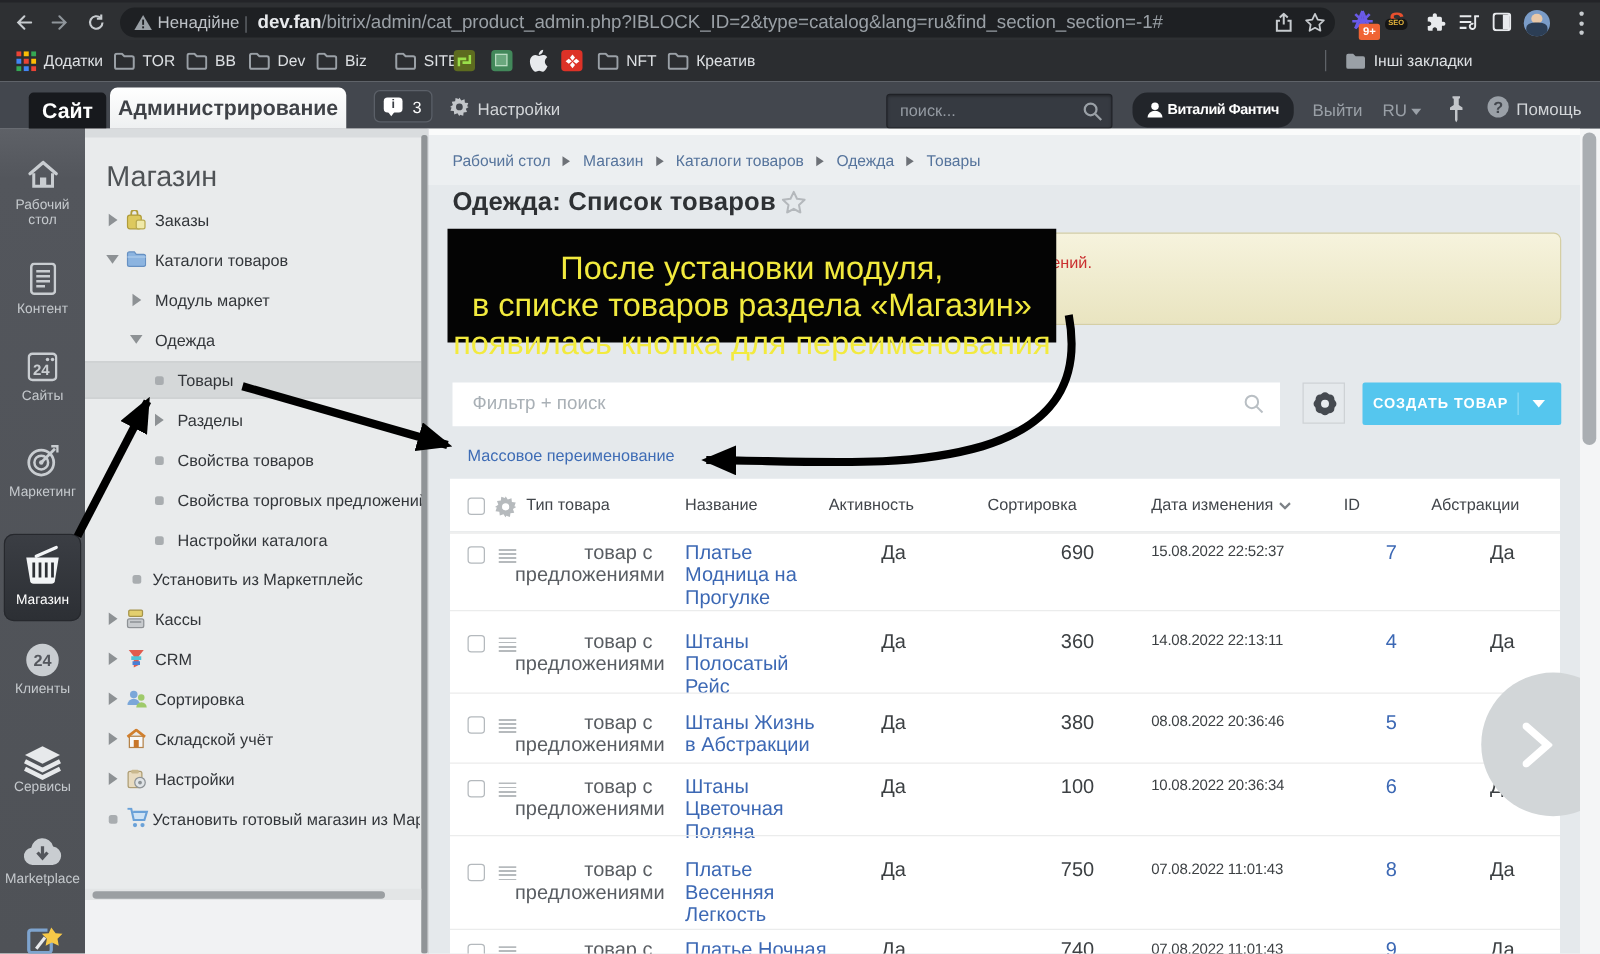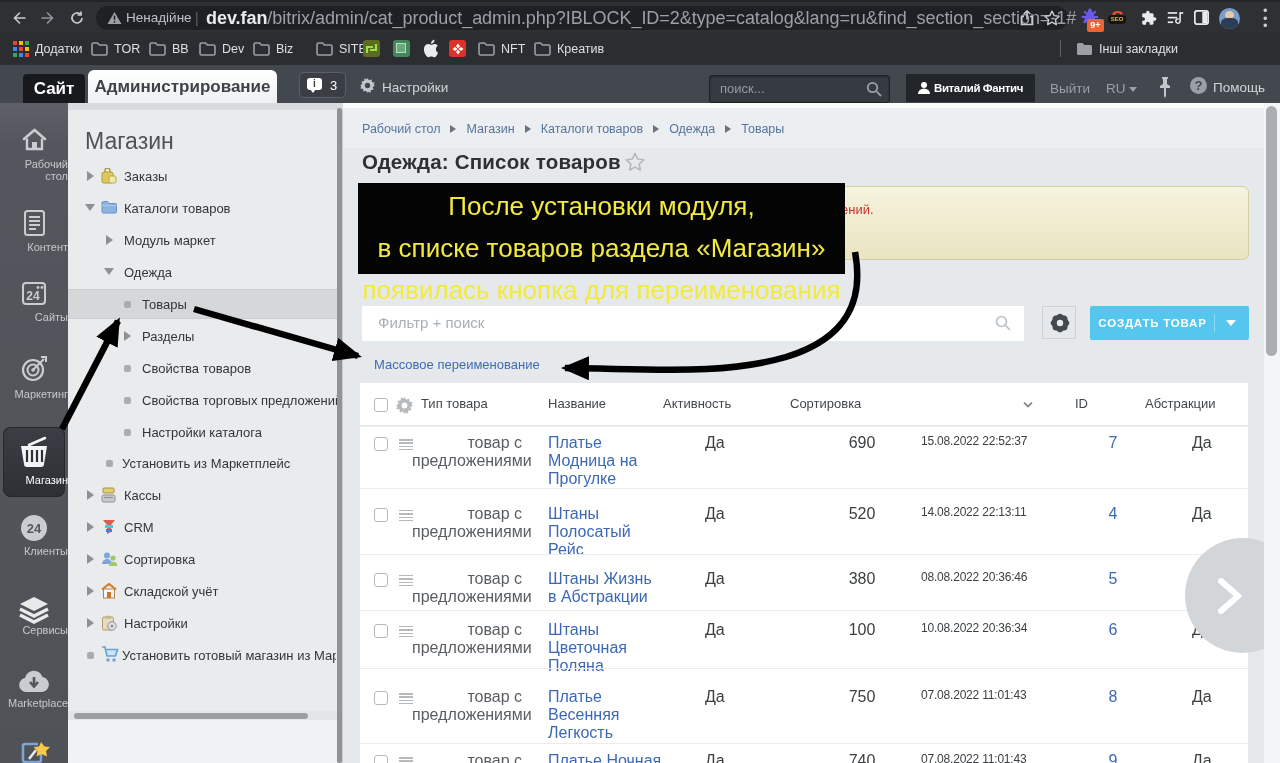--- a/index.html
+++ b/index.html
@@ -9,24 +9,24 @@
 #topbar{position:absolute;left:0;top:0;width:1280px;height:32px;background:#2e3033;border-top:2px solid #232428}
 #pill{position:absolute;left:96px;top:4px;width:972px;height:24px;border-radius:12px;background:#1e2023;color:#9aa0a6;font-size:14px;line-height:24px}
 #bookmarks{position:absolute;left:0;top:32px;width:1280px;height:33px;background:#2b2d30;color:#dde0e3;font-size:12.5px}
 .bmk{position:absolute;top:0;height:33px;display:flex;align-items:center;gap:6px;color:#dde0e3}
 
 #bxh{position:absolute;left:0;top:65px;width:1280px;height:38px;background:#43474e}
 #tabsite{position:absolute;left:23px;top:74px;width:62px;height:29px;background:#17191d;border-radius:4px 4px 0 0;color:#fff;font-weight:bold;font-size:17px;text-align:center;line-height:29px}
 #tabadm{position:absolute;left:88px;top:70px;width:189px;height:33px;background:linear-gradient(#ffffff,#eef0f1);border-radius:6px 6px 0 0;color:#3f4247;font-weight:bold;font-size:17px;text-align:center;line-height:34px}
 #msgbtn{position:absolute;left:299px;top:72px;width:47px;height:26px;background:#3a3e44;border:1px solid #5b6068;border-radius:5px;color:#fff;font-size:13px}
 #bxsearch{position:absolute;left:709px;top:75px;width:181px;height:28px;background:#363a41;border:1px solid #1f2126;border-radius:3px;color:#959ba3;font-size:13px;line-height:26px;padding-left:10px;box-shadow:inset 0 1px 2px rgba(0,0,0,.35)}
-#userbtn{position:absolute;left:906px;top:74px;width:129px;height:28px;background:#22252a;border-radius:0;color:#fff;font-weight:bold;font-size:11.5px;letter-spacing:-0.4px;line-height:28px}
+#userbtn{position:absolute;left:906px;top:74px;width:129px;height:28px;background:#22252a;border-radius:12px;color:#fff;font-weight:bold;font-size:11.5px;letter-spacing:-0.4px;line-height:28px}
 
 #rail{position:absolute;left:0;top:103px;width:68px;height:660px;background:linear-gradient(#5e6167 0,#53565c 40px,#4f5257 100%)}
-.ritem{position:absolute;left:0;width:68px;text-align:right;color:#c5c9cd;font-size:11px}
+.ritem{position:absolute;left:0;width:68px;text-align:center;color:#c5c9cd;font-size:11px}
 #railsel{position:absolute;left:3px;top:427px;width:62px;height:70px;background:linear-gradient(#3b3e44,#2c2f34);border-radius:8px;box-shadow:inset 0 0 0 1px #26282d}
 
 #sidebar{position:absolute;left:68px;top:103px;width:275px;height:660px;background:#e9ebec;border-right:1px solid #c9ccce}
 .tsel{background:#d5d8d9;border-top:1px solid #cbcecf;border-bottom:1px solid #cbcecf}
 .tarr{position:absolute;width:0;height:0;border-top:5px solid transparent;border-bottom:5px solid transparent;border-left:7px solid #8d9194;top:11px}
 .tarrd{position:absolute;width:0;height:0;border-left:5px solid transparent;border-right:5px solid transparent;border-top:7px solid #8d9194;top:13px}
 .tdot{position:absolute;width:7px;height:7px;background:#a9adb0;border-radius:2px;top:13px}
 #sbhscroll{position:absolute;left:68px;top:711px;width:269px;height:9px;background:#e3e5e6;z-index:2}
 #sbhthumb{position:absolute;left:74px;top:713px;width:234px;height:6px;background:#9b9fa2;border-radius:3px;z-index:2}
 #sbvscroll{position:absolute;left:337px;top:108px;width:5px;height:655px;background:#909497;border-radius:2px;z-index:2}
@@ -42,21 +42,21 @@
 .hcell{position:absolute;top:383px;height:42px;z-index:3;line-height:42px;font-size:13px;color:#42464b}
 .cb{position:absolute;width:14px;height:14px;border:1px solid #b4b9bd;border-radius:3px;background:#fff}
 .ham{position:absolute;width:14px;height:12px;background:repeating-linear-gradient(#b6babd 0,#b6babd 1.5px,transparent 1.5px,transparent 3.3px)}
 .ctype{position:absolute;width:110px;text-align:right;color:#595d62}
 .cname{position:absolute;color:#3c68b4}
 .cda{position:absolute;color:#3c4043}
 .csort{position:absolute;width:60px;text-align:center;color:#3c4043}
 .cdate{position:absolute;color:#3c4043;font-size:12px;letter-spacing:-0.2px}
 .cid{position:absolute;width:30px;text-align:center;color:#3c68b4}
 
-#blackbox{position:absolute;left:358px;top:183px;width:487px;height:91px;background:#040404;color:#f2ea3e;font-size:26px;text-align:center;line-height:42px;padding-top:2px;z-index:30;white-space:nowrap}
+#blackbox{position:absolute;left:358px;top:183px;width:487px;height:91px;background:#040404;color:#f2ea3e;font-size:26px;text-align:center;line-height:30px;padding-top:16px;z-index:30;white-space:nowrap}
 
 #chev{position:absolute;left:1185px;top:538px;width:115px;height:115px;border-radius:50%;background:#d2d6d8;z-index:5}
 
 #pgscroll{position:absolute;left:1264px;top:103px;width:16px;height:660px;background:#f4f5f6;z-index:40}
 #pgthumb{position:absolute;left:2px;top:3px;width:11px;height:250px;background:#aaaeb2;border-radius:6px}
 #arrows{position:absolute;left:0;top:0;width:1280px;height:763px;z-index:35;pointer-events:none}
 </style></head>
 <body>
 <div id="app">
   <div id="topbar">
@@ -71,21 +71,21 @@
         <path d="M11,0.5 L11,4 L7.5,4" stroke="#c7cbcf" stroke-width="1.7" fill="none"></path>
       </svg>
     <div id="pill">
       <svg class="abs" style="left:11px;top:5px" width="15" height="14" viewBox="0 0 16 15">
           <path d="M8,1 L15.5,14 L0.5,14 Z" fill="#9aa0a6"></path>
           <rect x="7.2" y="5" width="1.6" height="4.5" fill="#1e2023"></rect>
           <rect x="7.2" y="10.8" width="1.6" height="1.7" fill="#1e2023"></rect>
         </svg>
       <span class="abs" style="left:30px;color:#bdc1c6;font-size:13.5px">Ненадійне</span>
       <span class="abs" style="left:99px;top:0;color:#5f6368">|</span>
-      <span class="abs" style="left:110px;white-space:nowrap;font-size:18px;letter-spacing:-0.05px"><span style="color:#e8eaed;font-weight:bold">dev.fan</span>/bitrix/admin/cat_product_admin.php?IBLOCK_ID=2&amp;type=catalog&amp;lang=ru&amp;find_section_section=-1#</span>
+      <span class="abs" style="left:110px;white-space:nowrap;font-size:15px;letter-spacing:-0.05px"><span style="color:#e8eaed;font-weight:bold">dev.fan</span>/bitrix/admin/cat_product_admin.php?IBLOCK_ID=2&amp;type=catalog&amp;lang=ru&amp;find_section_section=-1#</span>
       <svg class="abs" style="left:924px;top:4px" width="14" height="16" viewBox="0 0 14 16">
           <path d="M7,1 L7,9.5 M3.8,4 L7,1 L10.2,4" stroke="#c7cbcf" stroke-width="1.6" fill="none"></path>
           <path d="M4,6.5 L1.5,6.5 L1.5,14.5 L12.5,14.5 L12.5,6.5 L10,6.5" stroke="#c7cbcf" stroke-width="1.6" fill="none"></path>
         </svg>
       <svg class="abs" style="left:948px;top:4px" width="16" height="16" viewBox="0 0 17 17">
           <path d="M8.5,1.2 L10.8,6 L16,6.7 L12.2,10.3 L13.1,15.5 L8.5,13 L3.9,15.5 L4.8,10.3 L1,6.7 L6.2,6 Z" stroke="#c7cbcf" stroke-width="1.5" fill="none" stroke-linejoin="round"></path>
         </svg>
     </div>
     <svg class="abs" style="left:1081px;top:6px" width="18" height="18" viewBox="0 0 22 22">
         <g stroke="#6a5ae8" stroke-width="2.6">
@@ -438,20 +438,21 @@
   <div id="tbl"></div>
   <div class="cb abs" style="left:374px;top:398px;z-index:3"></div>
   <svg class="abs" style="left:396px;top:397px;z-index:3" width="17" height="17" viewBox="0 0 20 20">
       <path fill="#b6babd" d="M10,0l2,3.1 3.5-1.2 0.4,3.6 3.6,0.4-1.2,3.5L20,10l-3.1,2 1.2,3.5-3.6,0.4-0.4,3.6-3.5-1.2L10,20l-2-3.1-3.5,1.2-0.4-3.6-3.6-0.4 1.2-3.5L0,10l3.1-2L1.9,4.5l3.6-0.4 0.4-3.6 3.5,1.2Z"></path>
       <circle cx="10" cy="10" r="3.4" fill="#fff"></circle>
     </svg>
   <div class="hcell" style="left:421px">Тип товара</div>
   <div class="hcell" style="left:548px">Название</div>
   <div class="hcell" style="left:663px">Активность</div>
   <div class="hcell" style="left:790px">Сортировка</div>
+  <div class="hcell" style="left:921px">Дата изменения</div>
   <svg class="abs" style="left:1023px;top:401px;z-index:3" width="10" height="7" viewBox="0 0 10 7">
       <path d="M1,1.5 L5,5.5 L9,1.5" stroke="#7d8287" stroke-width="1.7" fill="none"></path>
     </svg>
   <div class="hcell" style="left:1075px">ID</div>
   <div class="hcell" style="left:1145px">Абстракции</div>
   <div class="abs" style="left:360px;top:425px;width:888px;height:1px;background:#e4e6e7;z-index:3"></div>
   <div class="abs" style="left:360px;top:426px;width:888px;height:1px;background:#ebecec;z-index:3"></div>
   <div class="cb abs" style="left:374px;top:437px;z-index:3"></div>
   <div class="ham abs" style="left:399px;top:439px;z-index:3"></div>
   <div class="ctype abs" style="left:412px;top:433.5px;z-index:3">товар с<br>предложениями</div>
@@ -460,21 +461,21 @@
   <div class="csort abs" style="left:832px;top:433.5px;z-index:3">690</div>
   <div class="cdate abs" style="left:921px;top:433.5px;z-index:3">15.08.2022 22:52:37</div>
   <div class="cid abs" style="left:1098px;top:433.5px;z-index:3">7</div>
   <div class="cda abs" style="left:1192px;top:433.5px;z-index:3">Да</div>
   <div class="abs" style="left:360px;top:488px;width:888px;height:1px;background:#ebecec;z-index:3"></div>
   <div class="cb abs" style="left:374px;top:508px;z-index:3"></div>
   <div class="ham abs" style="left:399px;top:510px;z-index:3"></div>
   <div class="ctype abs" style="left:412px;top:504.5px;z-index:3">товар с<br>предложениями</div>
   <div class="cname abs" style="left:548px;top:504.5px;z-index:3">Штаны<br>Полосатый<br>Рейс</div>
   <div class="cda abs" style="left:705px;top:504.5px;z-index:3">Да</div>
-  <div class="csort abs" style="left:832px;top:504.5px;z-index:3">520</div>
+  <div class="csort abs" style="left:832px;top:504.5px;z-index:3">360</div>
   <div class="cdate abs" style="left:921px;top:504.5px;z-index:3">14.08.2022 22:13:11</div>
   <div class="cid abs" style="left:1098px;top:504.5px;z-index:3">4</div>
   <div class="cda abs" style="left:1192px;top:504.5px;z-index:3">Да</div>
   <div class="abs" style="left:360px;top:554px;width:888px;height:1px;background:#ebecec;z-index:3"></div>
   <div class="cb abs" style="left:374px;top:573px;z-index:3"></div>
   <div class="ham abs" style="left:399px;top:575px;z-index:3"></div>
   <div class="ctype abs" style="left:412px;top:569.5px;z-index:3">товар с<br>предложениями</div>
   <div class="cname abs" style="left:548px;top:569.5px;z-index:3">Штаны Жизнь<br>в Абстракции</div>
   <div class="cda abs" style="left:705px;top:569.5px;z-index:3">Да</div>
   <div class="csort abs" style="left:832px;top:569.5px;z-index:3">380</div>

